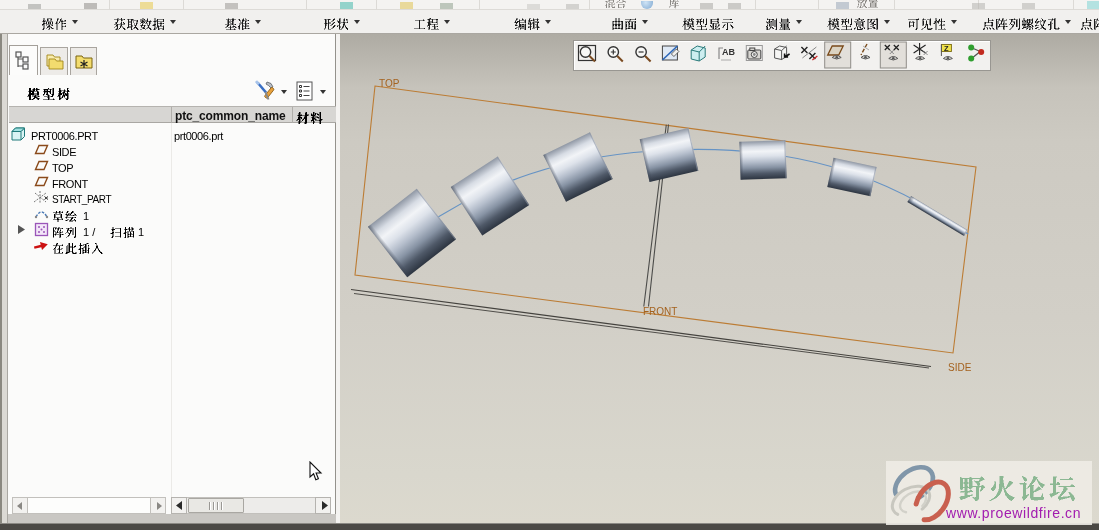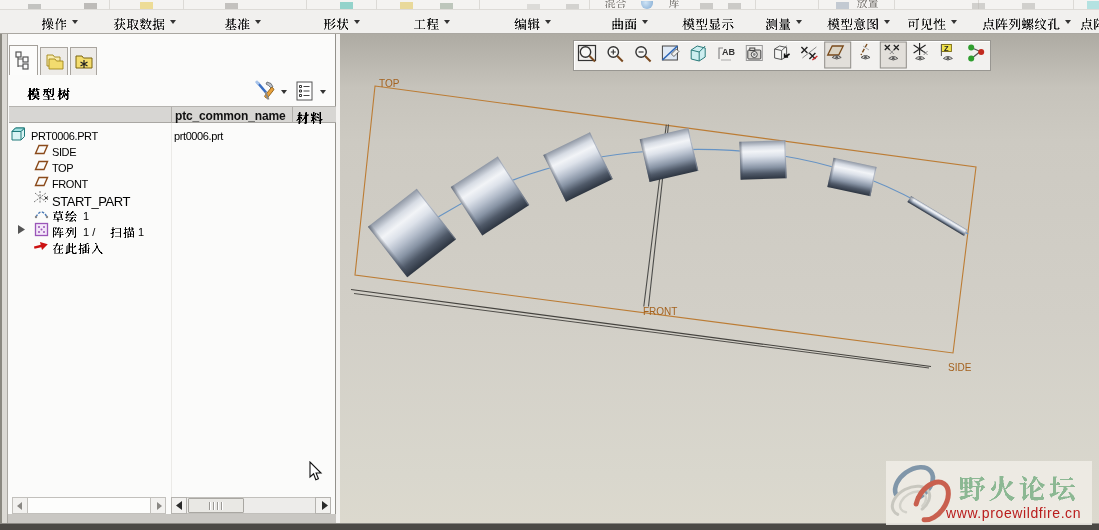--- a/index.html
+++ b/index.html
@@ -191,21 +191,21 @@
 <div class="abs mono" style="left:52px;top:162px;font-size:11px;letter-spacing:-0.4px;color:#000">TOP</div>
 <div class="abs mono" style="left:52px;top:178px;font-size:11px;letter-spacing:-0.4px;color:#000">FRONT</div>
 <svg class="abs" style="left:33px;top:190px" width="16" height="15" viewBox="0 0 16 15">
 <g stroke="#777" stroke-width="1">
       <path d="M1 12L13 3M2 3l11 9M7 1v12" stroke-dasharray="2 1.2"></path>
     </g>
 <g stroke="#222" stroke-width="1">
       <path d="M11.5 6.5l3.5 3M15 6.5l-3.5 3"></path>
     </g>
   </svg>
-<div class="abs mono" style="left:52px;top:194px;font-size:13px;letter-spacing:-0.4px;color:#000">START_PART</div>
+<div class="abs mono" style="left:52px;top:194px;font-size:10px;letter-spacing:-0.4px;color:#000">START_PART</div>
 <svg class="abs" style="left:34px;top:206px" width="15" height="14" viewBox="0 0 15 14">
 <path d="M2 11 Q7.5 1 13 11" fill="none" stroke="#4a7ab5" stroke-width="1.4" stroke-dasharray="2.5 1.5"></path>
 <circle cx="2" cy="11" r="1.2" fill="#888"></circle>
     <circle cx="13" cy="11" r="1.2" fill="#888"></circle>
   </svg>
 <svg class="abs" style="position:absolute;left:52px;top:207px;" width="26" height="17" viewBox="0 0 26 17">
     <path fill="#000" d="M4 4h1v1H4zM7 4h1v1H7zM4 5h1v1H4zM7 5h1v1H7zM10 5h1v1H10zM2 7h1v1H2zM9 7h1v1H9zM2 8h1v1H2zM9 8h1v1H9zM2 9h1v1H2zM9 9h1v1H9zM2 10h1v1H2zM9 10h1v1H9zM5 11h1v1H5zM5 12h2v1H5zM10 12h1v1H10zM15 4h1v1H15zM20 4h1v1H20zM15 5h1v1H15zM19 5h2v1H19zM19 6h1v1H19zM14 7h1v1H14zM16 7h1v1H16zM18 7h1v1H18zM23 7h1v1H23zM15 8h1v1H15zM21 8h1v1H21zM14 10h1v1H14zM20 10h1v1H20zM23 10h1v1H23zM19 11h2v1H19zM19 12h1v1H19zM22 12h1v1H22zM14 13h1v1H14zM18 13h1v1H18zM23 13h1v1H23z"></path>
     <path fill="#000" fill-opacity="0.5" d="M8 4h1v1H8zM10 4h1v1H10zM1 5h3v1H1zM5 5h2v1H5zM8 5h2v1H8zM3 6h2v1H3zM7 6h2v1H7zM3 7h6v1H3zM3 8h1v1H3zM8 8h1v1H8zM3 9h1v1H3zM8 9h1v1H8zM3 10h6v1H3zM2 11h1v1H2zM6 11h1v1H6zM9 11h2v1H9zM1 12h4v1H1zM7 12h3v1H7zM5 13h2v1H5zM5 14h2v1H5zM16 4h1v1H16zM21 4h1v1H21zM14 5h1v1H14zM21 5h1v1H21zM14 6h1v1H14zM16 6h3v1H16zM22 6h1v1H22zM13 7h1v1H13zM15 7h1v1H15zM17 7h1v1H17zM22 7h1v1H22zM14 8h1v1H14zM16 8h5v1H16zM22 8h3v1H22zM14 9h2v1H14zM13 10h1v1H13zM15 10h5v1H15zM21 10h2v1H21zM14 11h1v1H14zM15 12h2v1H15zM18 12h1v1H18zM13 13h1v1H13zM15 13h1v1H15zM17 13h1v1H17zM19 13h4v1H19zM17 14h4v1H17zM23 14h1v1H23z"></path>
   </svg>
 <div class="abs mono" style="left:83px;top:210px;font-size:11px;color:#000">1</div>
@@ -439,15 +439,15 @@
 <ellipse cx="28" cy="23" rx="21" ry="14" stroke="#8096a9" stroke-width="4.6" transform="rotate(-36 28 23)" stroke-dasharray="86 26" stroke-dashoffset="-58"></ellipse>
 <ellipse cx="25" cy="40" rx="20" ry="13" stroke="#c8c7bf" stroke-width="3" transform="rotate(-28 25 40)" stroke-dasharray="80 26" stroke-dashoffset="-46"></ellipse>
 <ellipse cx="27" cy="41" rx="14" ry="9" stroke="#d2d1c9" stroke-width="2.4" transform="rotate(-30 27 41)" stroke-dasharray="55 18" stroke-dashoffset="-30"></ellipse>
 <ellipse cx="46" cy="40" rx="21" ry="13.5" stroke="#c9604f" stroke-width="5" transform="rotate(-55 46 40)" stroke-dasharray="90 20" stroke-dashoffset="40"></ellipse>
 </g>
   </svg>
 <svg class="abs" style="position:absolute;left:958px;top:467px;" width="120" height="38" viewBox="0 0 120 38">
     <path fill="#8cb893" d="M2 10h1v1H2zM12 10h1v1H12zM23 10h2v1H23zM2 11h24v1H2zM2 12h3v1H2zM7 12h2v1H7zM11 12h3v1H11zM22 12h4v1H22zM2 13h3v1H2zM7 13h2v1H7zM11 13h3v1H11zM21 13h3v1H21zM2 14h3v1H2zM7 14h2v1H7zM11 14h3v1H11zM17 14h5v1H17zM2 15h3v1H2zM6 15h4v1H6zM11 15h3v1H11zM18 15h3v1H18zM2 16h3v1H2zM6 16h4v1H6zM11 16h3v1H11zM19 16h3v1H19zM2 17h3v1H2zM7 17h2v1H7zM11 17h3v1H11zM19 17h3v1H19zM2 18h3v1H2zM7 18h2v1H7zM11 18h3v1H11zM20 18h1v1H20zM24 18h1v1H24zM2 19h3v1H2zM7 19h3v1H7zM11 19h15v1H11zM2 20h12v1H2zM18 20h3v1H18zM23 20h4v1H23zM2 21h3v1H2zM7 21h2v1H7zM11 21h2v1H11zM18 21h3v1H18zM23 21h2v1H23zM3 22h1v1H3zM7 22h2v1H7zM18 22h3v1H18zM23 22h2v1H23zM7 23h2v1H7zM12 23h2v1H12zM18 23h3v1H18zM22 23h2v1H22zM3 24h12v1H3zM18 24h3v1H18zM7 25h3v1H7zM18 25h3v1H18zM7 26h2v1H7zM18 26h3v1H18zM7 27h2v1H7zM18 27h3v1H18zM7 28h7v1H7zM18 28h3v1H18zM3 29h9v1H3zM18 29h3v1H18zM2 30h7v1H2zM15 30h1v1H15zM17 30h4v1H17zM2 31h5v1H2zM16 31h5v1H16zM3 32h1v1H3zM17 32h3v1H17zM17 33h2v1H17zM42 9h3v1H42zM42 10h3v1H42zM42 11h3v1H42zM42 12h3v1H42zM42 13h3v1H42zM42 14h3v1H42zM51 14h2v1H51zM37 15h1v1H37zM42 15h3v1H42zM51 15h4v1H51zM37 16h1v1H37zM42 16h4v1H42zM50 16h4v1H50zM36 17h2v1H36zM41 17h5v1H41zM50 17h3v1H50zM36 18h2v1H36zM41 18h5v1H41zM49 18h3v1H49zM35 19h3v1H35zM41 19h5v1H41zM49 19h2v1H49zM34 20h4v1H34zM41 20h3v1H41zM45 20h1v1H45zM48 20h2v1H48zM33 21h4v1H33zM41 21h3v1H41zM46 21h3v1H46zM33 22h4v1H33zM41 22h3v1H41zM46 22h1v1H46zM34 23h2v1H34zM41 23h3v1H41zM46 23h2v1H46zM40 24h3v1H40zM46 24h2v1H46zM40 25h3v1H40zM47 25h2v1H47zM39 26h3v1H39zM47 26h3v1H47zM39 27h3v1H39zM47 27h4v1H47zM38 28h3v1H38zM48 28h4v1H48zM37 29h3v1H37zM49 29h5v1H49zM36 30h3v1H36zM49 30h7v1H49zM35 31h2v1H35zM50 31h6v1H50zM33 32h2v1H33zM51 32h4v1H51zM32 33h1v1H32zM53 33h1v1H53zM64 9h1v1H64zM76 9h1v1H76zM65 10h2v1H65zM75 10h4v1H75zM65 11h3v1H65zM75 11h4v1H75zM66 12h3v1H66zM75 12h3v1H75zM79 12h1v1H79zM66 13h3v1H66zM74 13h3v1H74zM79 13h1v1H79zM74 14h3v1H74zM80 14h1v1H80zM66 15h1v1H66zM73 15h3v1H73zM80 15h2v1H80zM62 16h6v1H62zM72 16h3v1H72zM81 16h3v1H81zM65 17h3v1H65zM72 17h2v1H72zM81 17h5v1H81zM65 18h3v1H65zM71 18h5v1H71zM82 18h4v1H82zM65 19h3v1H65zM70 19h5v1H70zM83 19h2v1H83zM65 20h3v1H65zM70 20h1v1H70zM72 20h3v1H72zM80 20h2v1H80zM84 20h1v1H84zM65 21h3v1H65zM72 21h3v1H72zM79 21h4v1H79zM65 22h3v1H65zM72 22h3v1H72zM78 22h4v1H78zM65 23h3v1H65zM72 23h3v1H72zM77 23h3v1H77zM65 24h3v1H65zM72 24h6v1H72zM65 25h3v1H65zM72 25h4v1H72zM65 26h3v1H65zM72 26h3v1H72zM65 27h3v1H65zM70 27h1v1H70zM72 27h3v1H72zM84 27h1v1H84zM65 28h5v1H65zM72 28h3v1H72zM84 28h1v1H84zM65 29h4v1H65zM72 29h3v1H72zM83 29h2v1H83zM64 30h5v1H64zM72 30h14v1H72zM65 31h3v1H65zM73 31h13v1H73zM65 32h2v1H65zM73 32h12v1H73zM95 10h3v1H95zM112 10h1v1H112zM95 11h3v1H95zM111 11h3v1H111zM95 12h3v1H95zM102 12h13v1H102zM95 13h3v1H95zM95 14h3v1H95zM95 15h3v1H95zM99 15h2v1H99zM95 16h3v1H95zM99 16h3v1H99zM92 17h10v1H92zM95 18h3v1H95zM113 18h3v1H113zM95 19h3v1H95zM101 19h16v1H101zM95 20h3v1H95zM106 20h2v1H106zM95 21h3v1H95zM106 21h3v1H106zM95 22h3v1H95zM105 22h4v1H105zM95 23h3v1H95zM105 23h3v1H105zM95 24h3v1H95zM104 24h4v1H104zM95 25h3v1H95zM99 25h2v1H99zM104 25h3v1H104zM111 25h1v1H111zM94 26h6v1H94zM103 26h3v1H103zM111 26h2v1H111zM92 27h6v1H92zM102 27h3v1H102zM112 27h2v1H112zM92 28h4v1H92zM102 28h2v1H102zM112 28h3v1H112zM93 29h1v1H93zM101 29h2v1H101zM110 29h6v1H110zM100 30h11v1H100zM113 30h3v1H113zM100 31h7v1H100zM113 31h4v1H113zM101 32h2v1H101zM114 32h2v1H114zM114 33h2v1H114z"></path>
     <path fill="#8cb893" fill-opacity="0.5" d="M23 9h1v1H23zM3 10h1v1H3zM11 10h1v1H11zM13 10h1v1H13zM22 10h1v1H22zM6 12h1v1H6zM9 12h1v1H9zM14 12h1v1H14zM21 12h1v1H21zM26 12h1v1H26zM6 13h1v1H6zM9 13h1v1H9zM16 13h1v1H16zM24 13h1v1H24zM6 14h1v1H6zM9 14h1v1H9zM14 14h1v1H14zM16 14h1v1H16zM22 14h1v1H22zM5 15h1v1H5zM10 15h1v1H10zM14 15h1v1H14zM17 15h1v1H17zM21 15h1v1H21zM5 16h1v1H5zM10 16h1v1H10zM14 16h1v1H14zM18 16h1v1H18zM6 17h1v1H6zM9 17h1v1H9zM14 17h1v1H14zM6 18h1v1H6zM9 18h1v1H9zM14 18h1v1H14zM19 18h1v1H19zM21 18h1v1H21zM23 18h1v1H23zM25 18h1v1H25zM6 19h1v1H6zM26 19h1v1H26zM14 20h1v1H14zM21 20h1v1H21zM6 21h1v1H6zM9 21h1v1H9zM13 21h1v1H13zM25 21h1v1H25zM2 22h1v1H2zM4 22h1v1H4zM6 22h1v1H6zM9 22h1v1H9zM12 22h1v1H12zM22 22h1v1H22zM6 23h1v1H6zM9 23h1v1H9zM11 23h1v1H11zM2 24h1v1H2zM22 24h1v1H22zM2 25h5v1H2zM10 25h2v1H10zM6 26h1v1H6zM9 26h1v1H9zM6 27h1v1H6zM9 27h1v1H9zM13 27h2v1H13zM6 28h1v1H6zM14 28h1v1H14zM2 29h1v1H2zM1 30h1v1H1zM9 30h1v1H9zM14 30h1v1H14zM16 30h1v1H16zM7 31h1v1H7zM15 31h1v1H15zM2 32h1v1H2zM4 32h1v1H4zM16 32h1v1H16zM20 32h1v1H20zM19 33h1v1H19zM41 9h1v1H41zM45 9h1v1H45zM41 10h1v1H41zM45 10h1v1H45zM41 11h1v1H41zM41 12h1v1H41zM41 13h1v1H41zM45 13h1v1H45zM36 14h2v1H36zM41 14h1v1H41zM45 14h1v1H45zM53 14h1v1H53zM36 15h1v1H36zM41 15h1v1H41zM45 15h1v1H45zM50 15h1v1H50zM36 16h1v1H36zM41 16h1v1H41zM54 16h1v1H54zM49 17h1v1H49zM53 17h1v1H53zM35 18h1v1H35zM52 18h1v1H52zM46 19h1v1H46zM48 19h1v1H48zM51 19h1v1H51zM44 20h1v1H44zM46 20h1v1H46zM37 21h1v1H37zM44 21h2v1H44zM40 22h1v1H40zM45 22h1v1H45zM47 22h1v1H47zM40 23h1v1H40zM43 24h1v1H43zM48 24h1v1H48zM39 25h1v1H39zM46 25h1v1H46zM42 26h1v1H42zM38 27h1v1H38zM47 28h1v1H47zM52 28h1v1H52zM48 29h1v1H48zM54 29h1v1H54zM56 30h1v1H56zM34 31h1v1H34zM37 31h1v1H37zM35 32h1v1H35zM31 33h1v1H31zM33 33h1v1H33zM52 33h1v1H52zM65 9h1v1H65zM75 9h1v1H75zM77 9h1v1H77zM64 10h1v1H64zM67 10h1v1H67zM79 10h1v1H79zM68 11h1v1H68zM65 12h1v1H65zM74 12h1v1H74zM78 12h1v1H78zM77 13h1v1H77zM80 13h1v1H80zM67 14h1v1H67zM73 14h1v1H73zM79 14h1v1H79zM81 14h1v1H81zM82 15h1v1H82zM61 16h1v1H61zM68 16h1v1H68zM80 16h1v1H80zM84 16h1v1H84zM62 17h3v1H62zM68 17h1v1H68zM71 17h1v1H71zM86 17h1v1H86zM86 18h1v1H86zM75 19h1v1H75zM80 19h1v1H80zM82 19h1v1H82zM85 19h1v1H85zM69 20h1v1H69zM75 20h1v1H75zM79 20h1v1H79zM83 20h1v1H83zM68 21h2v1H68zM75 21h1v1H75zM78 21h1v1H78zM75 22h1v1H75zM77 22h1v1H77zM82 22h2v1H82zM75 23h2v1H75zM80 23h1v1H80zM78 24h1v1H78zM75 26h1v1H75zM84 26h1v1H84zM69 27h1v1H69zM75 27h1v1H75zM70 28h1v1H70zM75 28h1v1H75zM83 28h1v1H83zM64 29h1v1H64zM69 29h1v1H69zM75 29h1v1H75zM64 31h1v1H64zM72 31h1v1H72zM85 32h1v1H85zM65 33h1v1H65zM76 33h4v1H76zM95 9h4v1H95zM98 10h1v1H98zM114 11h1v1H114zM92 16h3v1H92zM98 16h1v1H98zM113 17h2v1H113zM112 18h1v1H112zM100 19h1v1H100zM105 20h1v1H105zM108 20h1v1H108zM105 21h1v1H105zM109 21h1v1H109zM109 22h1v1H109zM108 23h1v1H108zM98 25h1v1H98zM101 25h1v1H101zM103 25h1v1H103zM110 25h1v1H110zM112 25h1v1H112zM92 26h2v1H92zM113 26h1v1H113zM91 27h1v1H91zM98 27h1v1H98zM111 27h1v1H111zM114 27h1v1H114zM96 28h1v1H96zM101 28h1v1H101zM115 28h1v1H115zM92 29h1v1H92zM94 29h1v1H94zM100 29h1v1H100zM105 29h5v1H105zM93 30h1v1H93zM111 30h2v1H111zM116 30h1v1H116zM107 31h2v1H107zM103 32h2v1H103zM113 32h1v1H113zM116 32h1v1H116zM101 33h1v1H101z"></path>
   </svg>
-<div class="abs" style="left:946px;top:505px;font-size:14px;color:#b91c1c;letter-spacing:0.6px">www.proewildfire.cn</div>
+<div class="abs" style="left:946px;top:505px;font-size:14px;color:#a21caf;letter-spacing:0.6px">www.proewildfire.cn</div>
 <svg class="abs" style="left:309px;top:461px" width="14" height="21" viewBox="0 0 14 21">
 <path d="M1 1v15l3.6-3.2 2.2 6 2.6-1-2.3-5.8H12z" fill="#fff" stroke="#111" stroke-width="1.1"></path>
   </svg>
 </body></html>

